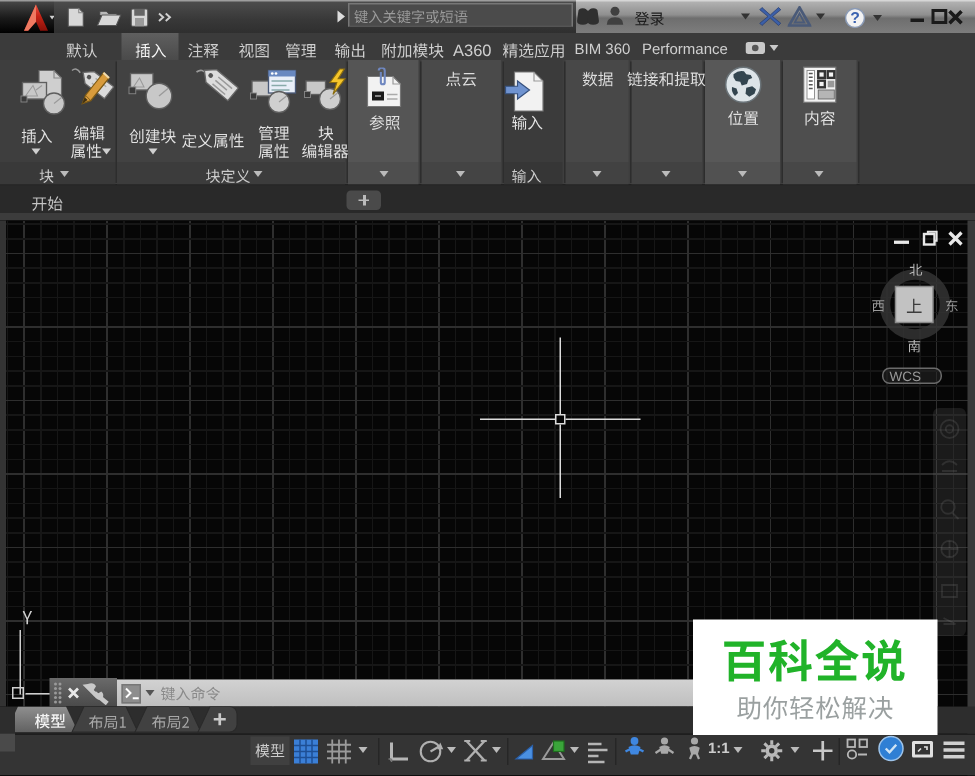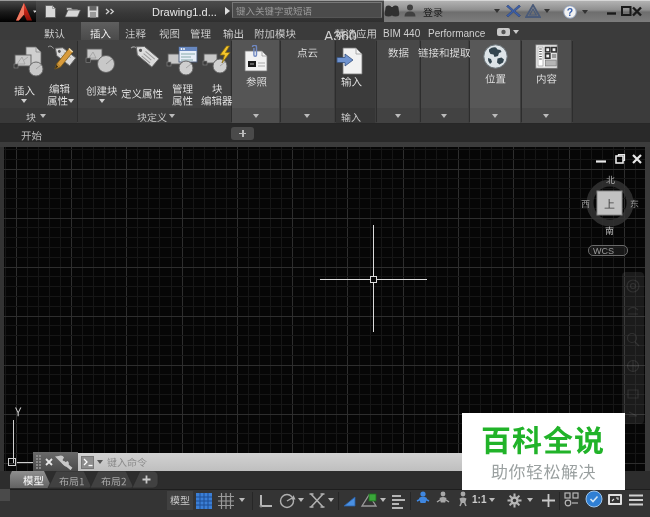--- a/index.html
+++ b/index.html
@@ -27,21 +27,20 @@
 <path d="M3.5 1.5 h7 l3 3 v9 h-10 z" fill="#d8d8d8" stroke="#555" stroke-width="0.7"></path>
         <path d="M10.5 1.5 v3 h3" fill="none" stroke="#888" stroke-width="0.7"></path>
 <path d="M24.5 6 v-2.5 h4.5 l1.5 1.5 h5.5 v1.5" fill="#b8b8b8" stroke="#444" stroke-width="0.7"></path>
         <path d="M23 13 l3-7 h12.5 l-3 7 z" fill="#d8d8d8" stroke="#555" stroke-width="0.7"></path>
 <rect x="45.5" y="2" width="11" height="11.5" rx="1" fill="#d8d8d8" stroke="#555" stroke-width="0.7"></rect>
         <rect x="47.5" y="2" width="7" height="4.5" fill="#666"></rect>
         <rect x="48" y="8" width="6" height="5.5" fill="#9a9a9a"></rect>
 <path d="M64 5 l2.8 2.5 -2.8 2.5 M68.5 5 l2.8 2.5 -2.8 2.5" stroke="#d0d0d0" stroke-width="1.3" fill="none"></path>
 </svg>
     </div>
-<div class="abs" style="left:152px;top:5.5px;width:120px;font-size:11px;color:#e8e8e8">Drawing1.d...</div>
 <div class="abs" style="left:225px;top:7px;width:0;height:0;border-left:5px solid #ddd;border-top:4px solid transparent;border-bottom:4px solid transparent"></div>
 <div class="abs" style="left:232px;top:2px;width:150px;height:16px;background:#4b4b4b;border:1px solid #777;border-bottom-color:#555"></div>
 <div style="position:absolute;left:236.0px;top:5.0px">
       <svg width="77" height="12" style="display:block" viewBox="0 0 77 12">
         <path transform="translate(0,9.7)" fill="#9b9b9b" d="M1.5 -8.0 2.1 -7.8Q2.0 -7.3 1.7 -6.8Q1.5 -6.2 1.2 -5.8Q1.0 -5.3 0.7 -4.9Q0.6 -5.0 0.6 -5.1Q0.5 -5.2 0.4 -5.3Q0.3 -5.4 0.2 -5.5Q0.7 -6.0 1.0 -6.6Q1.3 -7.3 1.5 -8.0ZM1.3 -6.9H3.2V-6.3H1.2ZM1.5 0.6 1.4 0.0 1.6 -0.2 3.1 -1.3Q3.1 -1.2 3.2 -1.0Q3.3 -0.8 3.3 -0.7Q2.8 -0.4 2.4 -0.1Q2.1 0.1 1.9 0.3Q1.7 0.4 1.6 0.5Q1.5 0.6 1.5 0.6ZM0.8 -5.2H3.1V-4.6H0.8ZM0.5 -3.3H3.2V-2.6H0.5ZM1.5 0.6Q1.4 0.6 1.4 0.5Q1.3 0.4 1.2 0.3Q1.2 0.2 1.1 0.1Q1.2 0.0 1.4 -0.2Q1.6 -0.5 1.6 -0.8V-4.9H2.2V-0.2Q2.2 -0.2 2.1 -0.1Q2.0 -0.0 1.8 0.1Q1.7 0.3 1.6 0.4Q1.5 0.5 1.5 0.6ZM6.6 -8.0H7.2V-0.3H6.6ZM5.3 -5.9H9.2V-5.4H5.3ZM5.2 -2.0H9.0V-1.5H5.2ZM5.5 -3.4H8.7V-2.8H5.5ZM3.4 -7.4H4.8V-6.8H3.4ZM4.7 -4.6H4.8L4.9 -4.7L5.2 -4.6Q5.1 -3.1 4.9 -2.1Q4.6 -1.0 4.2 -0.3Q3.7 0.4 3.1 0.8Q3.0 0.7 2.9 0.5Q2.8 0.4 2.7 0.3Q3.3 -0.1 3.7 -0.7Q4.1 -1.3 4.3 -2.3Q4.6 -3.3 4.7 -4.5ZM3.9 -3.2Q4.1 -2.1 4.5 -1.5Q4.9 -0.9 5.4 -0.6Q5.9 -0.2 6.5 -0.1Q7.1 0.0 7.7 0.0Q7.8 0.0 8.0 0.0Q8.2 0.0 8.4 0.0Q8.7 0.0 8.9 0.0Q9.1 0.0 9.2 0.0Q9.1 0.1 9.0 0.3Q9.0 0.5 9.0 0.6H8.7H7.7Q7.0 0.6 6.3 0.5Q5.7 0.3 5.1 -0.0Q4.6 -0.4 4.1 -1.1Q3.7 -1.8 3.4 -3.0ZM5.5 -7.2H8.6V-4.1H5.5V-4.6H8.1V-6.7H5.5ZM3.7 -4.6H4.8V-4.0H3.5ZM3.5 -3.9Q3.5 -3.9 3.4 -4.0Q3.4 -4.1 3.3 -4.2Q3.2 -4.3 3.2 -4.4Q3.3 -4.4 3.5 -4.6Q3.6 -4.7 3.7 -5.0Q3.8 -5.1 4.0 -5.5Q4.2 -5.9 4.4 -6.4Q4.5 -6.9 4.7 -7.4V-7.4L4.9 -7.5L5.3 -7.3Q5.0 -6.4 4.7 -5.6Q4.3 -4.8 4.0 -4.2V-4.2Q4.0 -4.2 3.9 -4.2Q3.8 -4.1 3.7 -4.1Q3.6 -4.0 3.6 -4.0Q3.5 -3.9 3.5 -3.9Z M12.3 -7.2 12.7 -7.8Q13.4 -7.3 13.9 -6.8Q14.3 -6.2 14.7 -5.6Q15.0 -5.1 15.3 -4.5Q15.6 -3.9 16.0 -3.3Q16.3 -2.7 16.6 -2.1Q17.0 -1.5 17.5 -1.0Q18.0 -0.5 18.7 -0.1Q18.6 -0.0 18.5 0.1Q18.4 0.3 18.4 0.4Q18.3 0.6 18.3 0.7Q17.6 0.3 17.1 -0.2Q16.6 -0.8 16.2 -1.3Q15.8 -1.9 15.5 -2.6Q15.1 -3.2 14.8 -3.8Q14.5 -4.5 14.2 -5.1Q13.8 -5.7 13.4 -6.2Q12.9 -6.7 12.3 -7.2ZM13.9 -5.8 14.7 -5.6Q14.3 -4.1 13.8 -2.9Q13.2 -1.7 12.4 -0.8Q11.6 0.1 10.5 0.7Q10.5 0.6 10.4 0.5Q10.2 0.4 10.1 0.3Q10.0 0.2 9.9 0.1Q11.5 -0.7 12.5 -2.2Q13.4 -3.7 13.9 -5.8Z M20.2 -6.0H27.4V-5.2H20.2ZM19.6 -3.5H27.9V-2.8H19.6ZM24.2 -3.3Q24.5 -2.5 25.0 -1.8Q25.6 -1.2 26.4 -0.7Q27.2 -0.2 28.1 0.0Q28.0 0.1 27.9 0.2Q27.8 0.3 27.8 0.5Q27.7 0.6 27.6 0.7Q26.6 0.4 25.8 -0.1Q25.0 -0.7 24.5 -1.4Q23.9 -2.2 23.5 -3.1ZM25.8 -7.9 26.5 -7.7Q26.3 -7.3 26.1 -6.9Q25.9 -6.5 25.6 -6.2Q25.4 -5.8 25.2 -5.6L24.6 -5.8Q24.8 -6.1 25.0 -6.5Q25.2 -6.8 25.4 -7.2Q25.6 -7.6 25.8 -7.9ZM21.1 -7.6 21.7 -7.9Q22.0 -7.5 22.3 -7.1Q22.6 -6.6 22.7 -6.3L22.1 -5.9Q22.0 -6.2 21.9 -6.5Q21.7 -6.7 21.5 -7.0Q21.3 -7.3 21.1 -7.6ZM23.4 -5.7H24.2V-4.1Q24.2 -3.6 24.1 -3.1Q24.0 -2.6 23.8 -2.1Q23.6 -1.6 23.1 -1.1Q22.6 -0.6 21.9 -0.1Q21.1 0.4 20.0 0.8Q19.9 0.7 19.8 0.6Q19.8 0.4 19.7 0.3Q19.6 0.2 19.5 0.1Q20.5 -0.2 21.3 -0.7Q22.0 -1.1 22.4 -1.5Q22.8 -1.9 23.0 -2.4Q23.3 -2.8 23.3 -3.3Q23.4 -3.7 23.4 -4.1Z M30.0 -8.0 30.6 -7.8Q30.5 -7.3 30.2 -6.8Q30.0 -6.2 29.7 -5.8Q29.5 -5.3 29.2 -4.9Q29.1 -5.0 29.1 -5.1Q29.0 -5.2 28.9 -5.3Q28.8 -5.4 28.7 -5.5Q29.2 -6.0 29.5 -6.6Q29.8 -7.3 30.0 -8.0ZM29.8 -6.9H31.7V-6.3H29.7ZM30.0 0.6 29.9 0.0 30.1 -0.2 31.6 -1.3Q31.6 -1.2 31.7 -1.0Q31.8 -0.8 31.8 -0.7Q31.3 -0.4 30.9 -0.1Q30.6 0.1 30.4 0.3Q30.2 0.4 30.1 0.5Q30.0 0.6 30.0 0.6ZM29.3 -5.2H31.6V-4.6H29.3ZM29.0 -3.3H31.7V-2.6H29.0ZM30.0 0.6Q29.9 0.6 29.9 0.5Q29.8 0.4 29.7 0.3Q29.7 0.2 29.6 0.1Q29.7 0.0 29.9 -0.2Q30.1 -0.5 30.1 -0.8V-4.9H30.7V-0.2Q30.7 -0.2 30.6 -0.1Q30.5 -0.0 30.3 0.1Q30.2 0.3 30.1 0.4Q30.0 0.5 30.0 0.6ZM35.1 -8.0H35.7V-0.3H35.1ZM33.8 -5.9H37.7V-5.4H33.8ZM33.7 -2.0H37.5V-1.5H33.7ZM34.0 -3.4H37.2V-2.8H34.0ZM31.9 -7.4H33.3V-6.8H31.9ZM33.2 -4.6H33.3L33.4 -4.7L33.7 -4.6Q33.6 -3.1 33.4 -2.1Q33.1 -1.0 32.7 -0.3Q32.2 0.4 31.6 0.8Q31.5 0.7 31.4 0.5Q31.3 0.4 31.2 0.3Q31.8 -0.1 32.2 -0.7Q32.6 -1.3 32.8 -2.3Q33.1 -3.3 33.2 -4.5ZM32.4 -3.2Q32.6 -2.1 33.0 -1.5Q33.4 -0.9 33.9 -0.6Q34.4 -0.2 35.0 -0.1Q35.6 0.0 36.2 0.0Q36.3 0.0 36.5 0.0Q36.7 0.0 36.9 0.0Q37.2 0.0 37.4 0.0Q37.6 0.0 37.7 0.0Q37.6 0.1 37.5 0.3Q37.5 0.5 37.5 0.6H37.2H36.2Q35.5 0.6 34.8 0.5Q34.2 0.3 33.6 -0.0Q33.1 -0.4 32.6 -1.1Q32.2 -1.8 31.9 -3.0ZM34.0 -7.2H37.1V-4.1H34.0V-4.6H36.6V-6.7H34.0ZM32.2 -4.6H33.3V-4.0H32.0ZM32.0 -3.9Q32.0 -3.9 31.9 -4.0Q31.9 -4.1 31.8 -4.2Q31.7 -4.3 31.7 -4.4Q31.8 -4.4 32.0 -4.6Q32.1 -4.7 32.2 -5.0Q32.3 -5.1 32.5 -5.5Q32.7 -5.9 32.9 -6.4Q33.0 -6.9 33.2 -7.4V-7.4L33.4 -7.5L33.8 -7.3Q33.5 -6.4 33.2 -5.6Q32.8 -4.8 32.5 -4.2V-4.2Q32.5 -4.2 32.4 -4.2Q32.3 -4.1 32.2 -4.1Q32.1 -4.0 32.1 -4.0Q32.0 -3.9 32.0 -3.9Z M40.2 -5.2H44.8V-4.6H40.2ZM38.7 -2.8H46.8V-2.2H38.7ZM42.4 -3.4H43.1V-0.1Q43.1 0.2 43.0 0.4Q42.9 0.5 42.7 0.6Q42.4 0.7 42.0 0.7Q41.6 0.8 41.0 0.8Q41.0 0.6 41.0 0.5Q40.9 0.4 40.8 0.3Q40.8 0.1 40.7 0.0Q41.0 0.0 41.3 0.1Q41.6 0.1 41.8 0.1Q42.1 0.1 42.2 0.1Q42.3 0.0 42.3 0.0Q42.4 -0.0 42.4 -0.1ZM44.6 -5.2H44.8L44.9 -5.3L45.4 -4.9Q45.1 -4.6 44.6 -4.2Q44.2 -3.9 43.7 -3.6Q43.2 -3.2 42.8 -3.0Q42.7 -3.1 42.6 -3.2Q42.5 -3.4 42.4 -3.4Q42.8 -3.6 43.2 -3.9Q43.6 -4.2 44.0 -4.5Q44.3 -4.8 44.6 -5.1ZM38.8 -7.0H46.7V-5.0H46.0V-6.3H39.5V-5.0H38.8ZM42.0 -7.8 42.7 -8.0Q42.9 -7.8 43.1 -7.5Q43.3 -7.1 43.4 -6.9L42.7 -6.6Q42.6 -6.9 42.4 -7.2Q42.2 -7.6 42.0 -7.8Z M52.7 -8.0H53.5Q53.5 -6.9 53.6 -5.9Q53.6 -4.9 53.8 -4.0Q53.9 -3.1 54.1 -2.3Q54.3 -1.6 54.5 -1.1Q54.7 -0.5 55.0 -0.3Q55.3 0.0 55.6 0.0Q55.8 0.0 55.9 -0.4Q56.0 -0.8 56.0 -1.7Q56.1 -1.6 56.3 -1.5Q56.5 -1.4 56.6 -1.3Q56.6 -0.5 56.4 -0.1Q56.3 0.4 56.1 0.6Q55.9 0.8 55.5 0.8Q55.0 0.8 54.7 0.4Q54.3 0.1 54.0 -0.5Q53.7 -1.1 53.4 -1.9Q53.2 -2.7 53.1 -3.7Q52.9 -4.7 52.8 -5.8Q52.8 -6.8 52.7 -8.0ZM54.1 -7.5 54.5 -7.9Q54.8 -7.8 55.1 -7.7Q55.4 -7.5 55.7 -7.3Q56.0 -7.1 56.1 -7.0L55.7 -6.5Q55.5 -6.6 55.3 -6.8Q55.0 -7.0 54.7 -7.2Q54.4 -7.4 54.1 -7.5ZM55.3 -5.1 56.0 -4.9Q55.4 -3.0 54.3 -1.6Q53.3 -0.1 51.8 0.8Q51.7 0.7 51.6 0.6Q51.5 0.5 51.4 0.4Q51.3 0.3 51.2 0.2Q52.7 -0.6 53.7 -1.9Q54.8 -3.3 55.3 -5.1ZM48.1 -6.5H56.4V-5.8H48.1ZM48.1 -0.6Q48.6 -0.7 49.3 -0.9Q50.0 -1.0 50.8 -1.2Q51.5 -1.3 52.3 -1.5L52.4 -0.8Q51.6 -0.6 50.9 -0.5Q50.1 -0.3 49.5 -0.2Q48.8 -0.0 48.2 0.1ZM49.4 -4.3V-2.6H51.3V-4.3ZM48.7 -4.9H52.0V-2.0H48.7Z M61.2 -7.6H66.0V-6.9H61.2ZM60.8 -0.2H66.1V0.5H60.8ZM61.8 -2.3 62.4 -2.5Q62.5 -2.2 62.7 -1.8Q62.8 -1.5 62.9 -1.1Q63.0 -0.8 63.1 -0.5L62.4 -0.4Q62.4 -0.6 62.3 -1.0Q62.2 -1.3 62.1 -1.7Q61.9 -2.0 61.8 -2.3ZM64.7 -2.6 65.4 -2.4Q65.2 -2.0 65.0 -1.5Q64.9 -1.0 64.7 -0.6Q64.5 -0.2 64.3 0.1L63.7 -0.0Q63.9 -0.3 64.1 -0.8Q64.2 -1.2 64.4 -1.7Q64.6 -2.2 64.7 -2.6ZM62.2 -5.2V-3.5H65.0V-5.2ZM61.5 -5.9H65.6V-2.9H61.5ZM59.1 -6.4H59.7V-4.6Q59.7 -4.0 59.6 -3.3Q59.6 -2.6 59.4 -1.9Q59.2 -1.2 58.8 -0.6Q58.4 0.1 57.8 0.6Q57.8 0.5 57.7 0.4Q57.6 0.3 57.5 0.2Q57.4 0.2 57.4 0.1Q57.9 -0.4 58.3 -1.0Q58.6 -1.6 58.8 -2.2Q58.9 -2.8 59.0 -3.4Q59.1 -4.0 59.1 -4.6ZM58.3 -6.7H60.9V-6.1H58.3ZM57.4 -4.2H61.0V-3.5H57.4ZM59.5 -2.9Q59.6 -2.8 59.7 -2.6Q59.9 -2.4 60.1 -2.2Q60.3 -1.9 60.4 -1.7Q60.6 -1.5 60.8 -1.3Q60.9 -1.1 61.0 -1.0L60.5 -0.4Q60.4 -0.6 60.2 -0.9Q60.0 -1.2 59.8 -1.5Q59.6 -1.8 59.4 -2.1Q59.2 -2.4 59.1 -2.5ZM58.3 -8.0 58.9 -7.9Q58.8 -7.2 58.7 -6.6Q58.5 -6.0 58.4 -5.5Q58.2 -5.0 57.9 -4.6Q57.9 -4.6 57.8 -4.7Q57.7 -4.8 57.6 -4.8Q57.5 -4.9 57.4 -4.9Q57.7 -5.5 57.9 -6.3Q58.1 -7.1 58.3 -8.0Z M69.9 -7.6H75.3V-7.0H69.9ZM69.5 -4.0H75.6V-3.4H69.5ZM70.3 -2.6H75.0V0.7H74.3V-1.9H71.0V0.8H70.3ZM70.7 -0.2H74.5V0.4H70.7ZM71.9 -7.4 72.6 -7.3Q72.5 -6.7 72.3 -6.0Q72.2 -5.4 72.0 -4.7Q71.9 -4.1 71.8 -3.6H71.0Q71.1 -4.0 71.2 -4.5Q71.4 -4.9 71.5 -5.4Q71.6 -5.9 71.7 -6.4Q71.8 -7.0 71.9 -7.4ZM70.2 -5.9H74.2V-5.3H70.2ZM74.0 -5.9H74.1L74.2 -6.0L74.7 -5.9Q74.6 -5.4 74.6 -4.8Q74.5 -4.2 74.4 -3.7L73.8 -3.7Q73.8 -4.1 73.9 -4.5Q73.9 -4.9 73.9 -5.2Q74.0 -5.6 74.0 -5.8ZM67.4 -7.3 67.9 -7.7Q68.1 -7.5 68.4 -7.3Q68.7 -7.0 69.0 -6.8Q69.2 -6.5 69.3 -6.3L68.9 -5.8Q68.7 -6.0 68.5 -6.3Q68.2 -6.5 68.0 -6.8Q67.7 -7.1 67.4 -7.3ZM66.9 -5.0H68.6V-4.3H66.9ZM68.3 0.5 68.2 -0.2 68.4 -0.5 70.0 -1.6Q70.1 -1.5 70.1 -1.3Q70.2 -1.1 70.2 -1.0Q69.6 -0.6 69.3 -0.3Q68.9 -0.1 68.7 0.1Q68.5 0.2 68.4 0.3Q68.3 0.4 68.3 0.5ZM68.3 0.5Q68.2 0.4 68.2 0.3Q68.1 0.1 68.0 0.0Q68.0 -0.1 67.9 -0.2Q68.0 -0.2 68.1 -0.4Q68.2 -0.6 68.2 -0.9V-5.0H68.9V-0.2Q68.9 -0.2 68.8 -0.2Q68.7 -0.1 68.6 0.0Q68.5 0.1 68.4 0.3Q68.3 0.4 68.3 0.5Z"></path>
       </svg>
     </div>
 <div class="abs" style="left:384px;top:3px">
 <svg width="36" height="16" viewBox="0 0 36 16" style="display:block">
 <g fill="#2f2f2f">
@@ -122,22 +121,22 @@
 <div style="position:absolute;left:254.1px;top:26.5px">
       <svg width="43" height="14" style="display:block" viewBox="0 0 43 14">
         <path transform="translate(0,10.7)" fill="#cfcfcf" d="M5.8 -6.4H10.1V-5.7H5.8ZM8.4 -8.7H9.2V-0.2Q9.2 0.2 9.1 0.4Q9.0 0.6 8.8 0.7Q8.6 0.8 8.2 0.8Q7.8 0.8 7.2 0.8Q7.2 0.7 7.1 0.4Q7.1 0.2 7.0 0.0Q7.4 0.1 7.7 0.1Q8.1 0.1 8.2 0.1Q8.3 0.0 8.4 -0.0Q8.4 -0.0 8.4 -0.2ZM6.0 -4.3 6.6 -4.6Q6.8 -4.2 7.1 -3.8Q7.3 -3.4 7.5 -3.0Q7.6 -2.6 7.8 -2.2L7.1 -1.9Q7.0 -2.3 6.8 -2.7Q6.6 -3.1 6.4 -3.5Q6.2 -4.0 6.0 -4.3ZM5.4 -8.8 6.1 -8.6Q5.9 -7.8 5.5 -7.0Q5.2 -6.1 4.7 -5.4Q4.3 -4.7 3.8 -4.1Q3.8 -4.2 3.7 -4.4Q3.6 -4.5 3.5 -4.6Q3.4 -4.7 3.3 -4.8Q4.0 -5.5 4.5 -6.6Q5.1 -7.7 5.4 -8.8ZM0.9 -8.4H3.2V-7.7H1.6V0.8H0.9ZM3.0 -8.4H3.1L3.3 -8.4L3.8 -8.1Q3.6 -7.4 3.3 -6.7Q3.0 -5.9 2.8 -5.3Q3.3 -4.6 3.5 -4.0Q3.7 -3.4 3.7 -2.9Q3.7 -2.5 3.6 -2.1Q3.5 -1.8 3.3 -1.6Q3.1 -1.5 2.7 -1.4Q2.4 -1.4 2.1 -1.4Q2.1 -1.6 2.0 -1.8Q2.0 -2.0 1.9 -2.1Q2.1 -2.1 2.2 -2.1Q2.3 -2.1 2.4 -2.1Q2.6 -2.1 2.8 -2.2Q2.9 -2.3 2.9 -2.5Q2.9 -2.7 2.9 -3.0Q2.9 -3.4 2.8 -4.0Q2.6 -4.5 2.1 -5.2Q2.2 -5.5 2.4 -6.0Q2.5 -6.4 2.6 -6.8Q2.7 -7.2 2.8 -7.5Q2.9 -7.9 3.0 -8.2ZM4.6 -6.3 5.2 -6.9 5.3 -6.9V0.8H4.6Z M16.9 -0.9H19.7V-0.1H16.9ZM11.1 -6.8H15.1V-6.1H11.1ZM16.5 -7.5H20.1V0.6H19.3V-6.8H17.3V0.7H16.5ZM14.9 -6.8H15.7Q15.7 -6.8 15.7 -6.8Q15.7 -6.7 15.7 -6.6Q15.7 -6.5 15.6 -6.4Q15.6 -4.7 15.6 -3.5Q15.5 -2.3 15.5 -1.5Q15.4 -0.8 15.4 -0.3Q15.3 0.1 15.2 0.2Q15.0 0.4 14.9 0.5Q14.7 0.6 14.5 0.6Q14.2 0.7 13.9 0.7Q13.6 0.7 13.2 0.6Q13.2 0.5 13.1 0.2Q13.1 0.0 13.0 -0.1Q13.4 -0.1 13.7 -0.1Q14.0 -0.1 14.1 -0.1Q14.2 -0.1 14.3 -0.1Q14.4 -0.2 14.5 -0.3Q14.6 -0.4 14.6 -0.8Q14.7 -1.2 14.7 -1.9Q14.8 -2.6 14.8 -3.8Q14.9 -5.0 14.9 -6.6ZM12.6 -8.7H13.3Q13.3 -7.2 13.3 -5.8Q13.2 -4.5 13.1 -3.2Q12.9 -2.0 12.5 -0.9Q12.1 0.1 11.4 0.9Q11.3 0.8 11.2 0.7Q11.1 0.6 11.0 0.5Q10.9 0.4 10.8 0.3Q11.3 -0.2 11.7 -1.0Q12.0 -1.7 12.2 -2.6Q12.4 -3.5 12.4 -4.5Q12.5 -5.4 12.5 -6.5Q12.6 -7.6 12.6 -8.7Z M24.8 -8.0H30.9V-7.3H24.8ZM24.6 -2.2H30.9V-1.5H24.6ZM26.3 -8.8H27.1V-6.5H26.3ZM28.7 -8.8H29.4V-6.5H28.7ZM26.0 -4.4V-3.6H29.6V-4.4ZM26.0 -5.7V-5.0H29.6V-5.7ZM25.2 -6.3H30.4V-3.0H25.2ZM27.4 -3.1H28.1Q28.1 -2.4 27.9 -1.7Q27.7 -1.1 27.3 -0.6Q26.9 -0.1 26.3 0.2Q25.7 0.6 24.7 0.8Q24.6 0.7 24.5 0.5Q24.4 0.3 24.3 0.2Q25.2 0.0 25.8 -0.3Q26.3 -0.6 26.7 -1.0Q27.0 -1.4 27.1 -1.9Q27.3 -2.5 27.4 -3.1ZM28.3 -1.9Q28.7 -1.1 29.4 -0.6Q30.1 -0.0 31.1 0.2Q31.1 0.3 31.0 0.4Q30.9 0.5 30.8 0.6Q30.7 0.7 30.7 0.8Q29.5 0.5 28.8 -0.1Q28.0 -0.8 27.7 -1.8ZM21.5 -6.8H24.7V-6.1H21.5ZM22.8 -8.8H23.6V0.8H22.8ZM22.9 -6.3 23.4 -6.2Q23.3 -5.5 23.1 -4.8Q22.9 -4.2 22.7 -3.5Q22.5 -2.8 22.3 -2.3Q22.0 -1.7 21.8 -1.3Q21.7 -1.4 21.6 -1.6Q21.6 -1.7 21.5 -1.8Q21.4 -2.0 21.3 -2.1Q21.6 -2.4 21.8 -2.9Q22.1 -3.4 22.3 -4.0Q22.5 -4.6 22.6 -5.2Q22.8 -5.8 22.9 -6.3ZM23.6 -5.7Q23.6 -5.6 23.8 -5.3Q24.0 -5.0 24.2 -4.6Q24.4 -4.3 24.6 -4.0Q24.8 -3.7 24.8 -3.6L24.3 -3.0Q24.3 -3.2 24.1 -3.5Q23.9 -3.9 23.8 -4.2Q23.6 -4.6 23.4 -4.9Q23.3 -5.2 23.2 -5.4Z M35.7 -7.0H40.7V-3.6H40.0V-6.3H35.7ZM35.4 -4.0H41.5V-3.2H35.4ZM38.7 -3.7Q39.0 -2.3 39.8 -1.3Q40.5 -0.3 41.7 0.2Q41.6 0.2 41.5 0.4Q41.4 0.5 41.3 0.6Q41.2 0.8 41.1 0.9Q40.3 0.5 39.7 -0.2Q39.1 -0.8 38.7 -1.7Q38.3 -2.5 38.0 -3.6ZM37.6 -8.7H38.4V-5.1Q38.4 -4.3 38.3 -3.4Q38.2 -2.6 37.8 -1.8Q37.5 -1.1 36.8 -0.4Q36.2 0.3 35.1 0.9Q35.0 0.8 34.9 0.7Q34.8 0.5 34.7 0.4Q34.6 0.3 34.5 0.3Q35.6 -0.2 36.2 -0.9Q36.8 -1.5 37.1 -2.2Q37.4 -2.9 37.5 -3.6Q37.6 -4.4 37.6 -5.1ZM32.0 -6.3H35.2V-5.5H32.0ZM33.3 -8.7H34.1V-1.9H33.3ZM31.9 -1.7Q32.3 -1.9 32.8 -2.1Q33.4 -2.3 34.0 -2.6Q34.6 -2.8 35.2 -3.1L35.4 -2.4Q34.6 -2.0 33.7 -1.6Q32.9 -1.2 32.2 -0.9Z"></path>
       </svg>
     </div>
 <div style="position:absolute;left:335.0px;top:26.5px">
       <svg width="43" height="14" style="display:block" viewBox="0 0 43 14">
         <path transform="translate(0,10.7)" fill="#cfcfcf" d="M1.9 -8.8H2.6V0.8H1.9ZM0.4 -5.3H3.8V-4.6H0.4ZM1.9 -4.9 2.4 -4.7Q2.2 -4.2 2.1 -3.6Q1.9 -3.0 1.7 -2.4Q1.5 -1.8 1.2 -1.3Q1.0 -0.8 0.7 -0.5Q0.7 -0.6 0.6 -0.7Q0.5 -0.9 0.5 -1.0Q0.4 -1.2 0.3 -1.3Q0.6 -1.7 0.9 -2.3Q1.2 -2.9 1.5 -3.6Q1.7 -4.3 1.9 -4.9ZM2.6 -4.4Q2.7 -4.2 2.9 -4.0Q3.1 -3.7 3.3 -3.4Q3.6 -3.0 3.7 -2.8Q3.9 -2.5 4.0 -2.4L3.5 -1.8Q3.4 -2.0 3.2 -2.3Q3.1 -2.6 2.9 -2.9Q2.7 -3.3 2.5 -3.6Q2.3 -3.9 2.2 -4.0ZM0.5 -8.0 1.1 -8.1Q1.2 -7.8 1.4 -7.4Q1.5 -6.9 1.6 -6.6Q1.7 -6.2 1.7 -5.8L1.1 -5.7Q1.1 -6.0 1.0 -6.4Q0.9 -6.8 0.8 -7.2Q0.7 -7.6 0.5 -8.0ZM3.4 -8.2 4.1 -8.0Q4.0 -7.6 3.8 -7.2Q3.7 -6.8 3.5 -6.4Q3.4 -6.0 3.3 -5.7L2.8 -5.8Q2.9 -6.1 3.0 -6.6Q3.1 -7.0 3.3 -7.4Q3.4 -7.8 3.4 -8.2ZM4.5 -8.0H9.8V-7.4H4.5ZM4.7 -6.7H9.6V-6.1H4.7ZM4.2 -5.4H10.1V-4.8H4.2ZM6.7 -8.8H7.4V-5.1H6.7ZM4.8 -4.2H8.9V-3.6H5.6V0.8H4.8ZM8.6 -4.2H9.4V0.0Q9.4 0.3 9.3 0.5Q9.2 0.6 9.0 0.7Q8.8 0.8 8.5 0.8Q8.2 0.8 7.7 0.8Q7.6 0.7 7.6 0.5Q7.5 0.3 7.4 0.2Q7.8 0.2 8.1 0.2Q8.4 0.2 8.5 0.2Q8.6 0.2 8.6 0.1Q8.6 0.1 8.6 0.0ZM5.2 -2.8H8.9V-2.2H5.2ZM5.2 -1.4H8.9V-0.9H5.2Z M13.9 -5.1H20.5V-4.4H13.9ZM15.1 -7.4H20.0V-6.7H15.1ZM16.8 -8.8H17.6V-4.8H16.8ZM15.2 -8.5 15.9 -8.3Q15.7 -7.6 15.4 -6.8Q15.0 -6.1 14.6 -5.6Q14.5 -5.7 14.4 -5.7Q14.3 -5.8 14.1 -5.9Q14.0 -6.0 13.9 -6.0Q14.4 -6.5 14.7 -7.1Q15.0 -7.8 15.2 -8.5ZM17.6 -4.8H18.4V-2.0Q18.4 -1.8 18.5 -1.8Q18.5 -1.7 18.7 -1.7Q18.7 -1.7 18.9 -1.7Q19.0 -1.7 19.1 -1.7Q19.2 -1.7 19.4 -1.7Q19.5 -1.7 19.5 -1.7Q19.7 -1.7 19.7 -1.8Q19.8 -1.9 19.8 -2.1Q19.9 -2.4 19.9 -3.0Q20.0 -2.9 20.1 -2.8Q20.2 -2.8 20.3 -2.7Q20.5 -2.7 20.6 -2.6Q20.5 -2.0 20.4 -1.6Q20.3 -1.3 20.2 -1.1Q20.0 -1.0 19.6 -1.0Q19.6 -1.0 19.4 -1.0Q19.3 -1.0 19.1 -1.0Q18.9 -1.0 18.8 -1.0Q18.7 -1.0 18.6 -1.0Q18.2 -1.0 18.0 -1.1Q17.8 -1.2 17.7 -1.4Q17.6 -1.6 17.6 -2.0ZM15.8 -4.8H16.6Q16.5 -4.1 16.4 -3.5Q16.2 -2.9 16.0 -2.4Q15.7 -1.9 15.2 -1.5Q14.8 -1.2 14.1 -0.9Q14.0 -1.0 13.9 -1.1Q13.9 -1.2 13.8 -1.3Q13.7 -1.4 13.6 -1.5Q14.2 -1.7 14.6 -2.1Q15.0 -2.4 15.3 -2.8Q15.5 -3.2 15.6 -3.7Q15.7 -4.2 15.8 -4.8ZM11.1 -8.0 11.7 -8.5Q12.1 -8.2 12.4 -7.9Q12.7 -7.6 13.0 -7.3Q13.2 -7.0 13.4 -6.8L12.8 -6.3Q12.6 -6.5 12.4 -6.8Q12.1 -7.2 11.8 -7.5Q11.4 -7.8 11.1 -8.0ZM13.1 -4.8V-0.7H12.4V-4.1H11.1V-4.8ZM13.1 -1.1Q13.3 -1.1 13.5 -0.9Q13.8 -0.7 14.2 -0.5Q14.7 -0.2 15.3 -0.1Q16.0 -0.0 16.8 -0.0Q17.4 -0.0 18.1 -0.1Q18.8 -0.1 19.5 -0.1Q20.1 -0.2 20.6 -0.2Q20.6 -0.1 20.6 0.0Q20.5 0.2 20.5 0.3Q20.4 0.5 20.4 0.6Q20.1 0.6 19.7 0.6Q19.2 0.7 18.7 0.7Q18.2 0.7 17.7 0.7Q17.2 0.7 16.8 0.7Q15.9 0.7 15.2 0.6Q14.5 0.5 14.0 0.2Q13.7 0.0 13.5 -0.2Q13.2 -0.4 13.1 -0.4Q12.9 -0.4 12.6 -0.2Q12.4 -0.0 12.1 0.2Q11.8 0.5 11.5 0.8L11.0 0.2Q11.3 -0.2 11.7 -0.5Q12.1 -0.7 12.4 -0.9Q12.8 -1.1 13.1 -1.1Z M22.7 -7.5H30.9V-6.7H22.7ZM22.3 -7.5H23.1V-4.6Q23.1 -4.0 23.0 -3.3Q23.0 -2.6 22.9 -1.8Q22.8 -1.1 22.6 -0.4Q22.4 0.3 22.1 0.9Q22.0 0.8 21.9 0.8Q21.7 0.7 21.6 0.6Q21.5 0.5 21.4 0.5Q21.7 -0.1 21.9 -0.7Q22.0 -1.4 22.1 -2.1Q22.2 -2.7 22.2 -3.4Q22.3 -4.0 22.3 -4.6ZM25.9 -8.7 26.7 -8.9Q26.9 -8.6 27.1 -8.2Q27.3 -7.7 27.4 -7.5L26.6 -7.2Q26.5 -7.5 26.3 -7.9Q26.1 -8.4 25.9 -8.7ZM23.8 -5.1 24.5 -5.4Q24.7 -4.9 24.9 -4.2Q25.2 -3.6 25.3 -2.9Q25.5 -2.3 25.6 -1.8L24.9 -1.5Q24.8 -2.0 24.6 -2.6Q24.4 -3.3 24.2 -3.9Q24.0 -4.6 23.8 -5.1ZM26.0 -5.7 26.8 -5.9Q26.9 -5.4 27.1 -4.7Q27.3 -4.1 27.5 -3.5Q27.6 -2.8 27.7 -2.3L26.9 -2.1Q26.9 -2.6 26.7 -3.2Q26.6 -3.9 26.4 -4.5Q26.2 -5.2 26.0 -5.7ZM29.6 -6.0 30.4 -5.7Q30.1 -4.7 29.7 -3.7Q29.4 -2.7 28.9 -1.7Q28.4 -0.7 27.8 0.2Q27.7 0.1 27.6 -0.0Q27.4 -0.2 27.3 -0.3Q27.8 -1.1 28.3 -2.1Q28.7 -3.0 29.1 -4.1Q29.4 -5.1 29.6 -6.0ZM23.2 -0.4H31.0V0.3H23.2Z M33.6 -8.1H40.3V-7.3H33.6ZM33.6 -5.6H40.3V-4.9H33.6ZM33.5 -3.1H40.4V-2.4H33.5ZM33.1 -8.1H33.9V-4.3Q33.9 -3.7 33.8 -3.0Q33.8 -2.3 33.6 -1.6Q33.5 -0.9 33.2 -0.3Q32.9 0.4 32.4 0.9Q32.4 0.8 32.3 0.7Q32.2 0.6 32.0 0.5Q31.9 0.4 31.8 0.4Q32.3 -0.1 32.5 -0.7Q32.8 -1.3 32.9 -1.9Q33.0 -2.5 33.1 -3.1Q33.1 -3.7 33.1 -4.3ZM40.0 -8.1H40.8V-0.2Q40.8 0.1 40.7 0.3Q40.6 0.6 40.3 0.7Q40.1 0.7 39.6 0.8Q39.1 0.8 38.4 0.8Q38.4 0.6 38.3 0.4Q38.2 0.2 38.1 0.0Q38.5 0.0 38.8 0.0Q39.2 0.0 39.4 0.0Q39.7 0.0 39.8 0.0Q39.9 0.0 40.0 -0.0Q40.0 -0.1 40.0 -0.2ZM36.4 -7.8H37.2V0.7H36.4Z"></path>
       </svg>
     </div>
-<div class="abs" style="left:324px;top:27.5px;font-size:14px;color:#cfcfcf">A360</div>
-<div class="abs" style="left:383px;top:28px;font-size:10px;color:#cfcfcf">BIM 440</div>
+<div class="abs" style="left:302px;top:27.5px;font-size:11px;color:#cfcfcf">A360</div>
+<div class="abs" style="left:383px;top:28px;font-size:10px;color:#cfcfcf">BIM 360</div>
 <div class="abs" style="left:428px;top:28px;font-size:10px;color:#cfcfcf">Performance</div>
 <div class="abs" style="left:497px;top:27px">
       <svg width="22" height="10" viewBox="0 0 22 10" style="display:block">
 <rect x="0" y="1" width="13" height="8" rx="2" fill="#c9c9c9"></rect>
         <circle cx="6.5" cy="5" r="2.2" fill="#555"></circle>
 <path d="M16 3 l6 0 -3 4 z" fill="#c9c9c9"></path>
       </svg>
     </div>
 <div class="abs" style="left:0;top:40px;width:650px;height:83px;background:#3e3e3e"></div>
 <div class="abs" style="left:0px;top:40px;width:77px;height:83px;background:#3e3e3e"></div>

